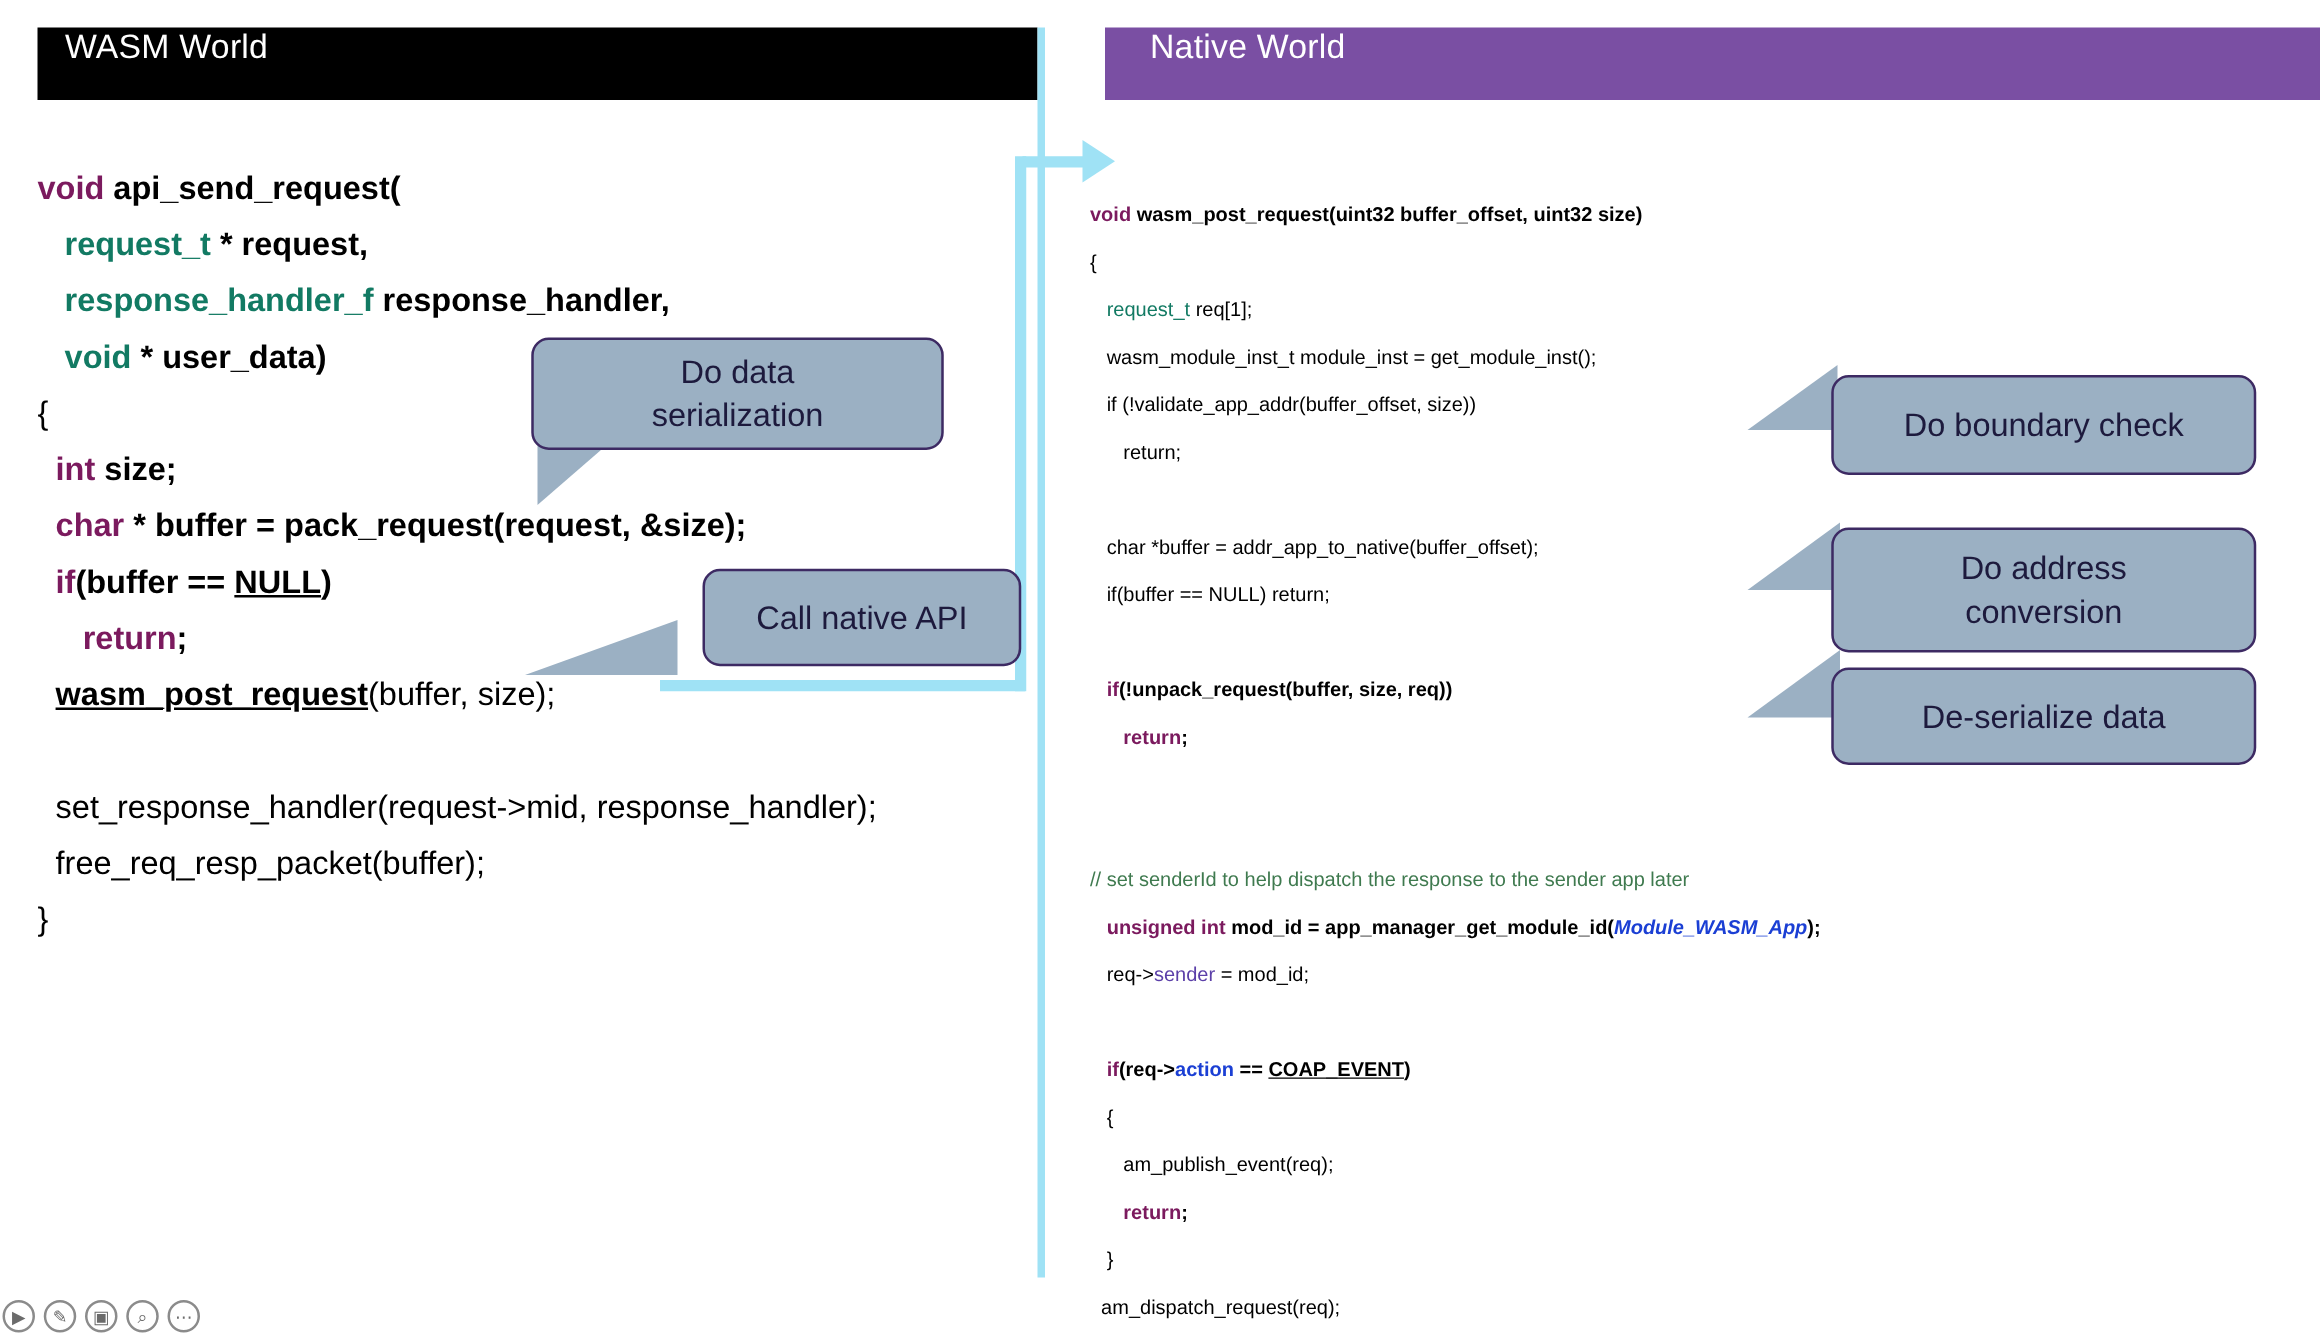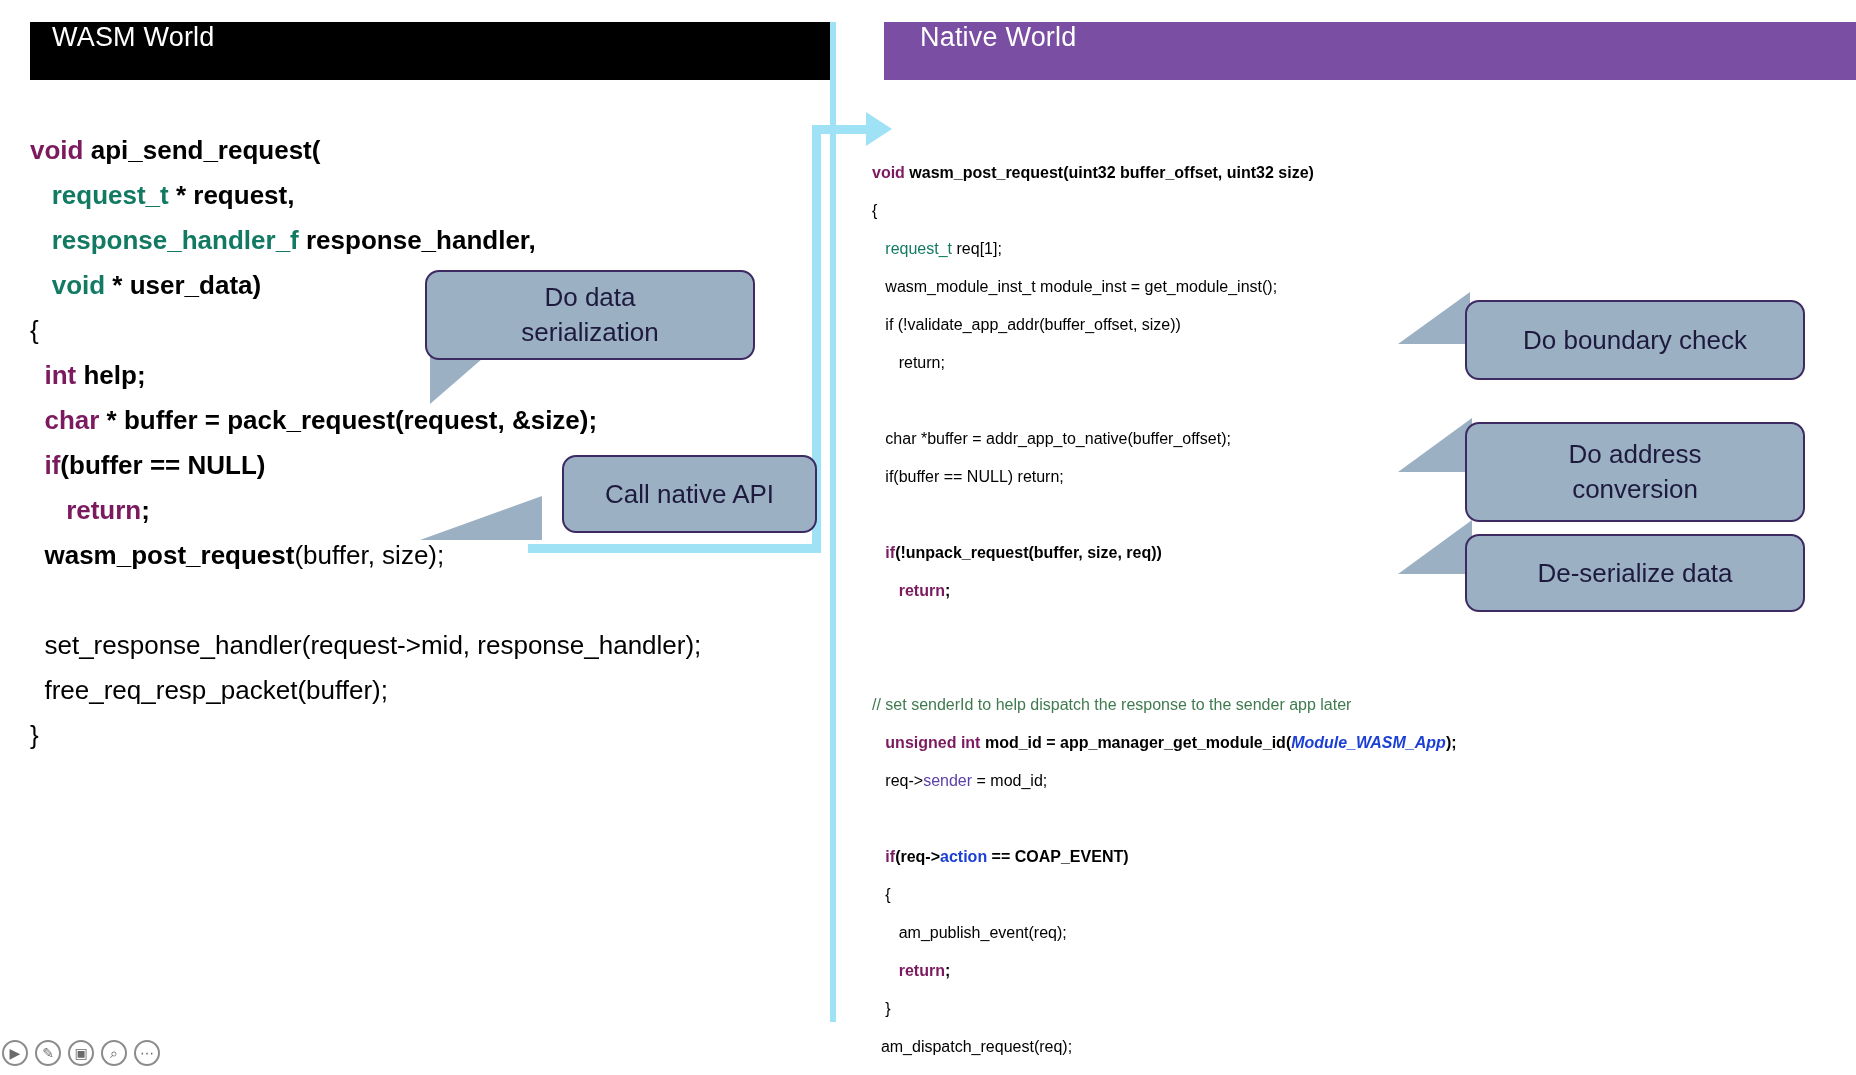--- a/index.html
+++ b/index.html
@@ -58,21 +58,21 @@
     top: 110px;
     font-size: 16px;
     line-height: 38px;
     margin-top: 44px;
   }
 
   .kw        { color: #7b1a5e; font-weight: bold; }
   .type      { color: #127a63; font-weight: bold; }
   .type-n    { color: #127a63; }
   .bold      { font-weight: bold; }
-  .ul        { }
+  .ul        { text-decoration: underline; }
   .blue      { color: #1b3fd4; font-weight: bold; }
   .blueital  { color: #1b3fd4; font-weight: bold; font-style: italic; }
   .comment   { color: #3f7a4f; }
   .purple    { color: #5b3fa8; }
 
   
   #flow-line-vertical {
     position: absolute;
     left: 830px;
     top: 22px;
@@ -205,21 +205,21 @@
 
 <div class="panel-header" id="wasm-header">
   <span>WASM World</span>
 </div>
 
 <div class="code" id="wasm-code"><span><span class="kw">void</span> <span class="bold">api_send_request(</span></span>
 <span>   <span class="type">request_t</span> <span class="bold">* request,</span></span>
 <span>   <span class="type">response_handler_f</span> <span class="bold">response_handler,</span></span>
 <span>   <span class="type">void</span> <span class="bold">* user_data)</span></span>
 <span>{</span>
-<span>  <span class="kw">int</span> <span class="bold">help;</span></span>
+<span>  <span class="kw">int</span> <span class="bold">size;</span></span>
 <span>  <span class="kw">char</span> <span class="bold">* buffer = pack_request(request, &amp;size);</span></span>
 <span>  <span class="kw">if</span><span class="bold">(buffer == <span class="ul">NULL</span>)</span></span>
 <span>     <span class="kw">return</span><span class="bold">;</span></span>
 <span>  <span class="bold ul">wasm_post_request</span>(buffer, size);</span>
 <span> </span>
 <span>  set_response_handler(request-&gt;mid, response_handler);</span>
 <span>  free_req_resp_packet(buffer);</span>
 <span>}</span></div>
 
 <div class="panel-header" id="native-header">

